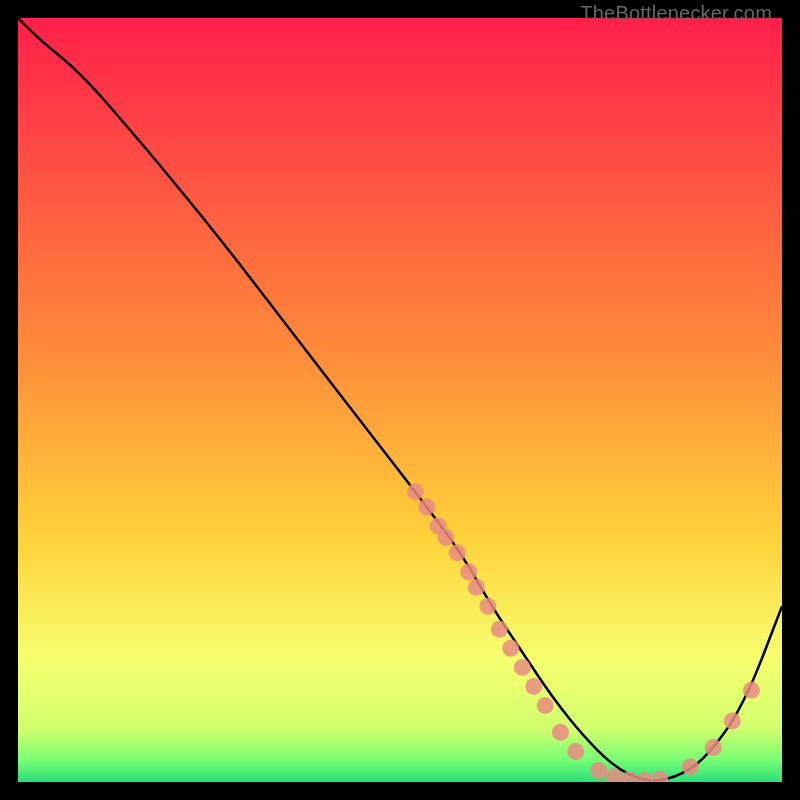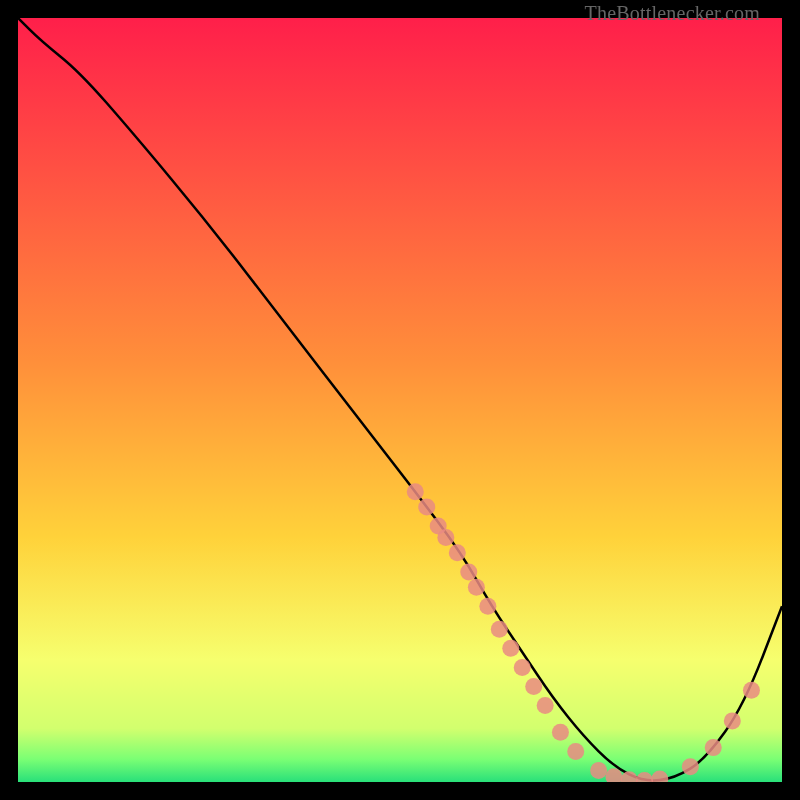--- a/index.html
+++ b/index.html
@@ -22,27 +22,26 @@
   .plot-area {
     position: absolute;
     left: 0;
     top: 0;
     width: 764px;
     height: 764px;
   }
   .watermark {
     position: absolute;
     top: 2px;
-    right: 40px;
+    right: 28px;
     color: #666;
     font-size: 20px;
     font-weight: 500;
     letter-spacing: 0.2px;
     pointer-events: none;
-    font-family: Liberation Serif, serif;
   }
 </style>
 </head>
 <body>
 
 <div class="frame">
   <svg class="plot-area" viewBox="0 0 764 764">
     <defs>
       <linearGradient id="bg-grad" x1="0" y1="0" x2="0" y2="1">
         <stop id="g0" offset="0%" stop-color="#ff1f4a"></stop>

